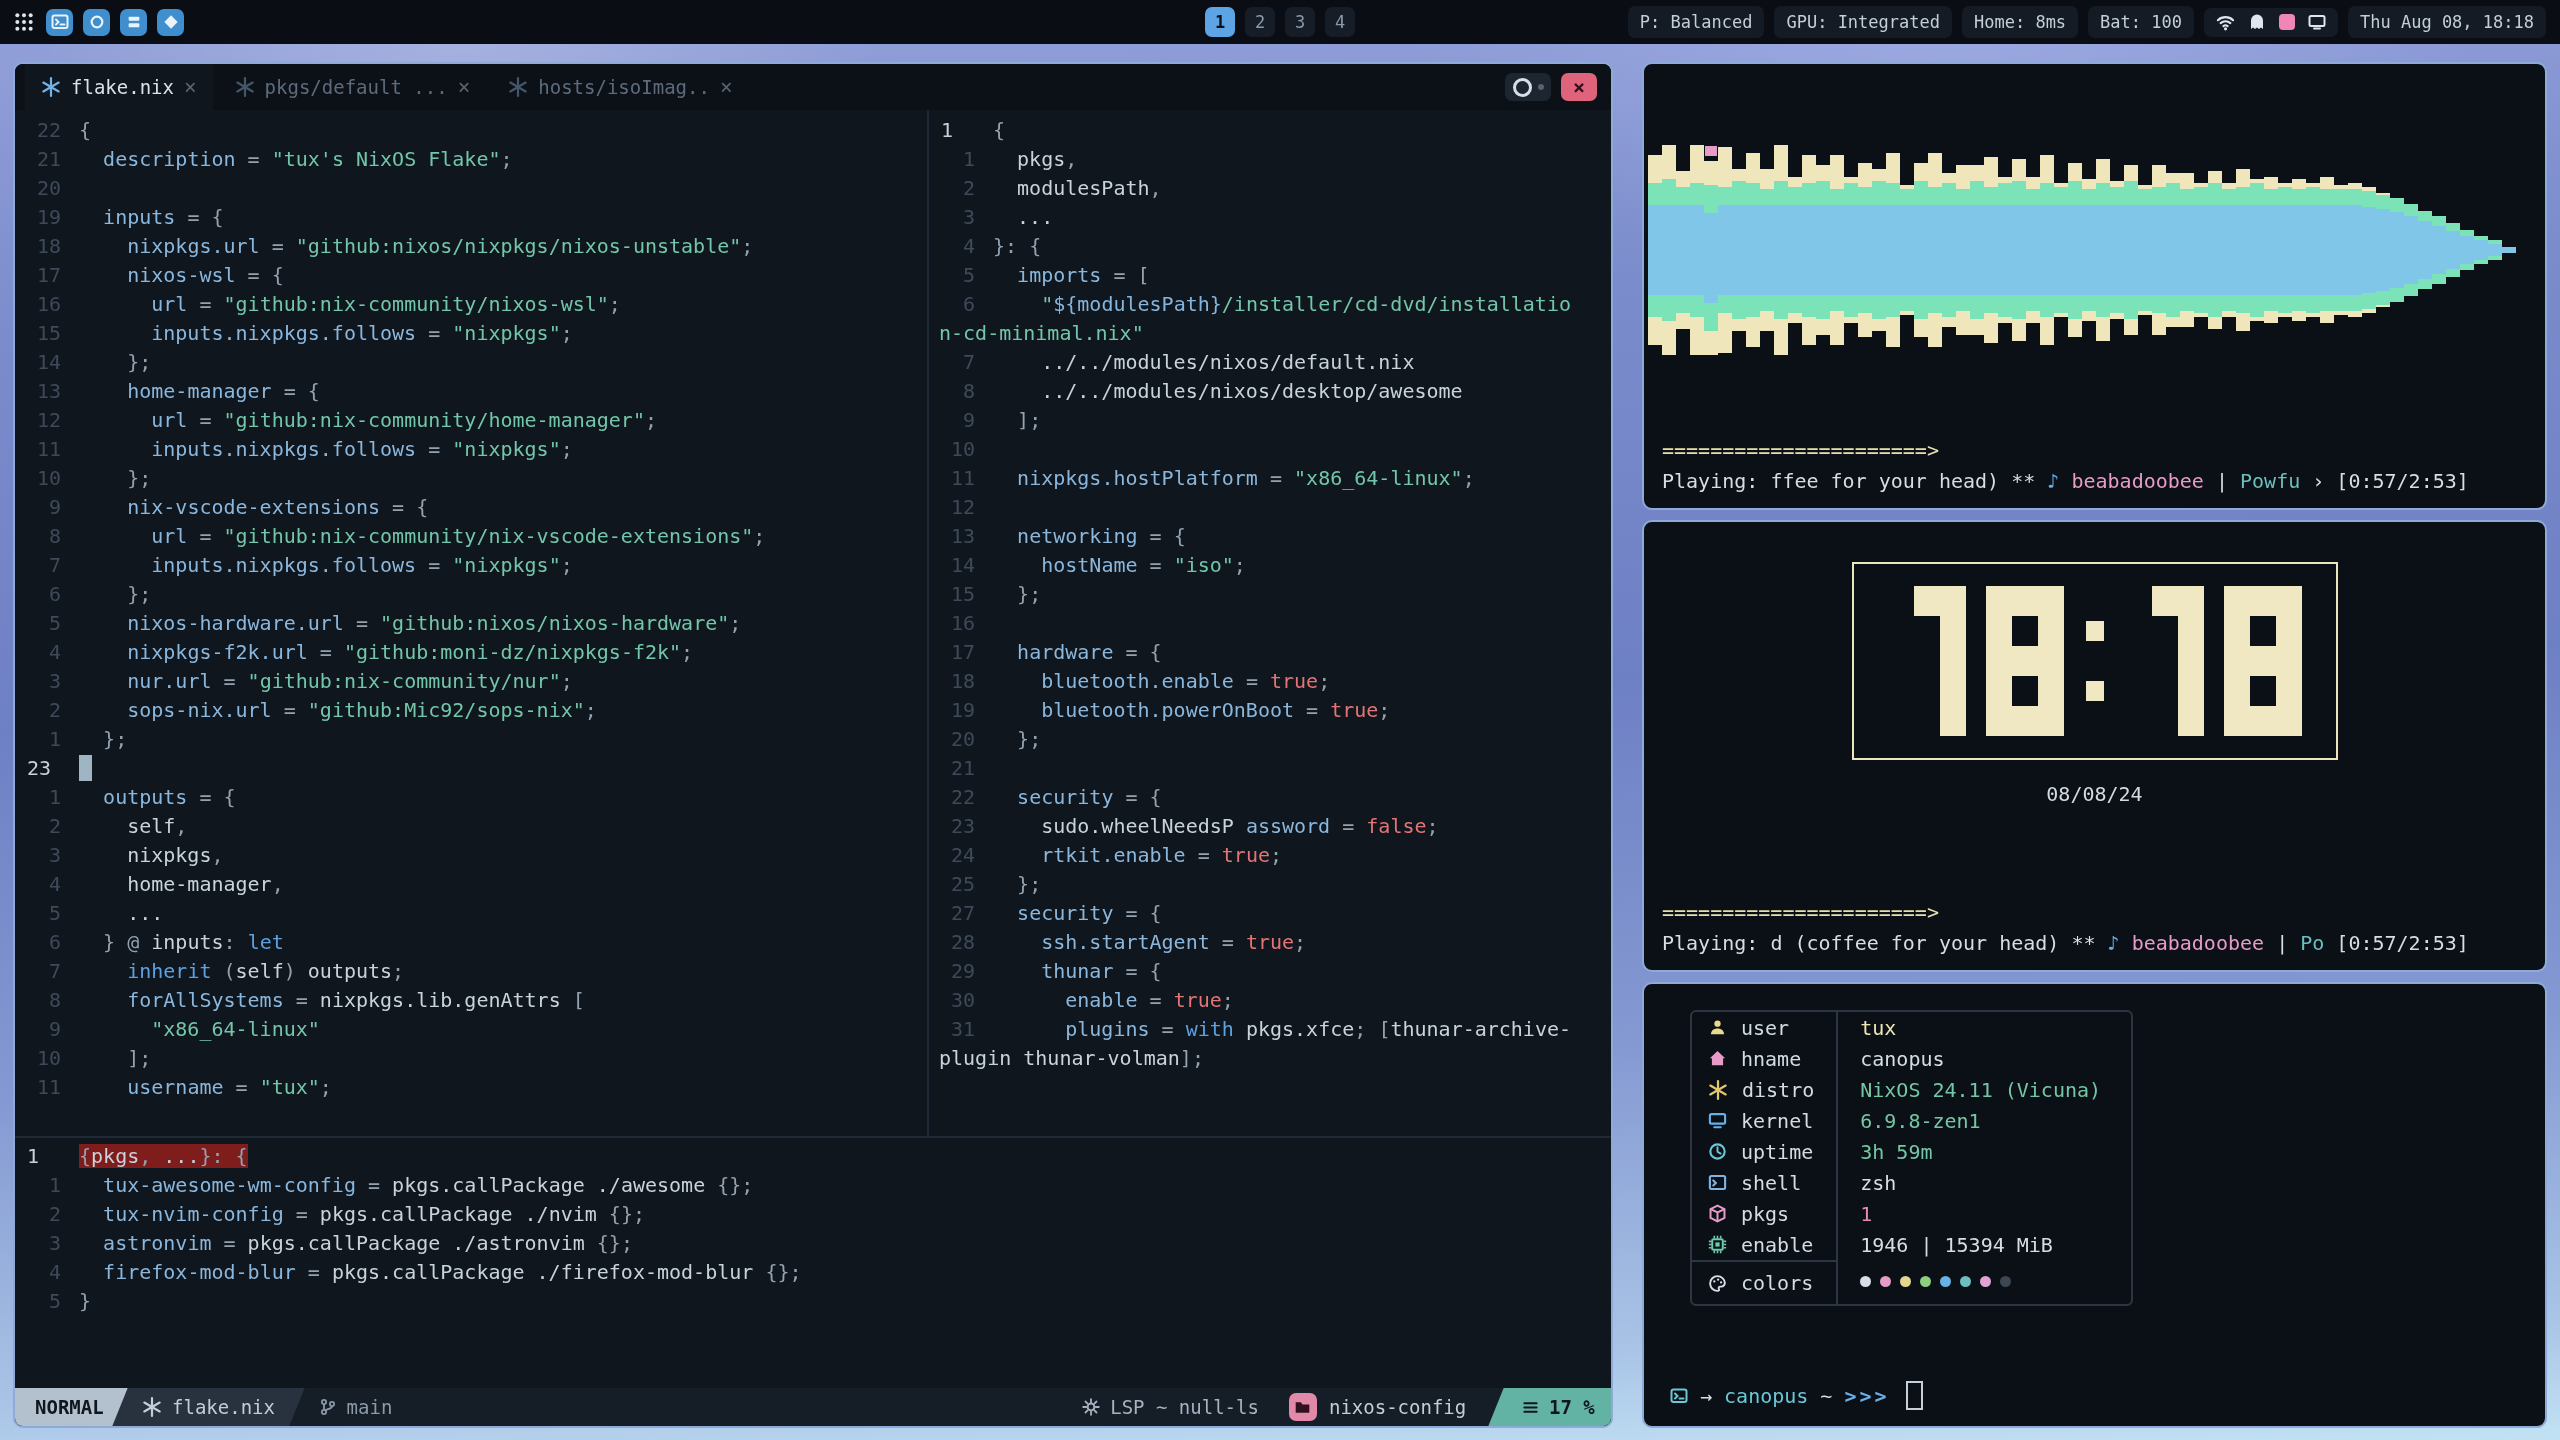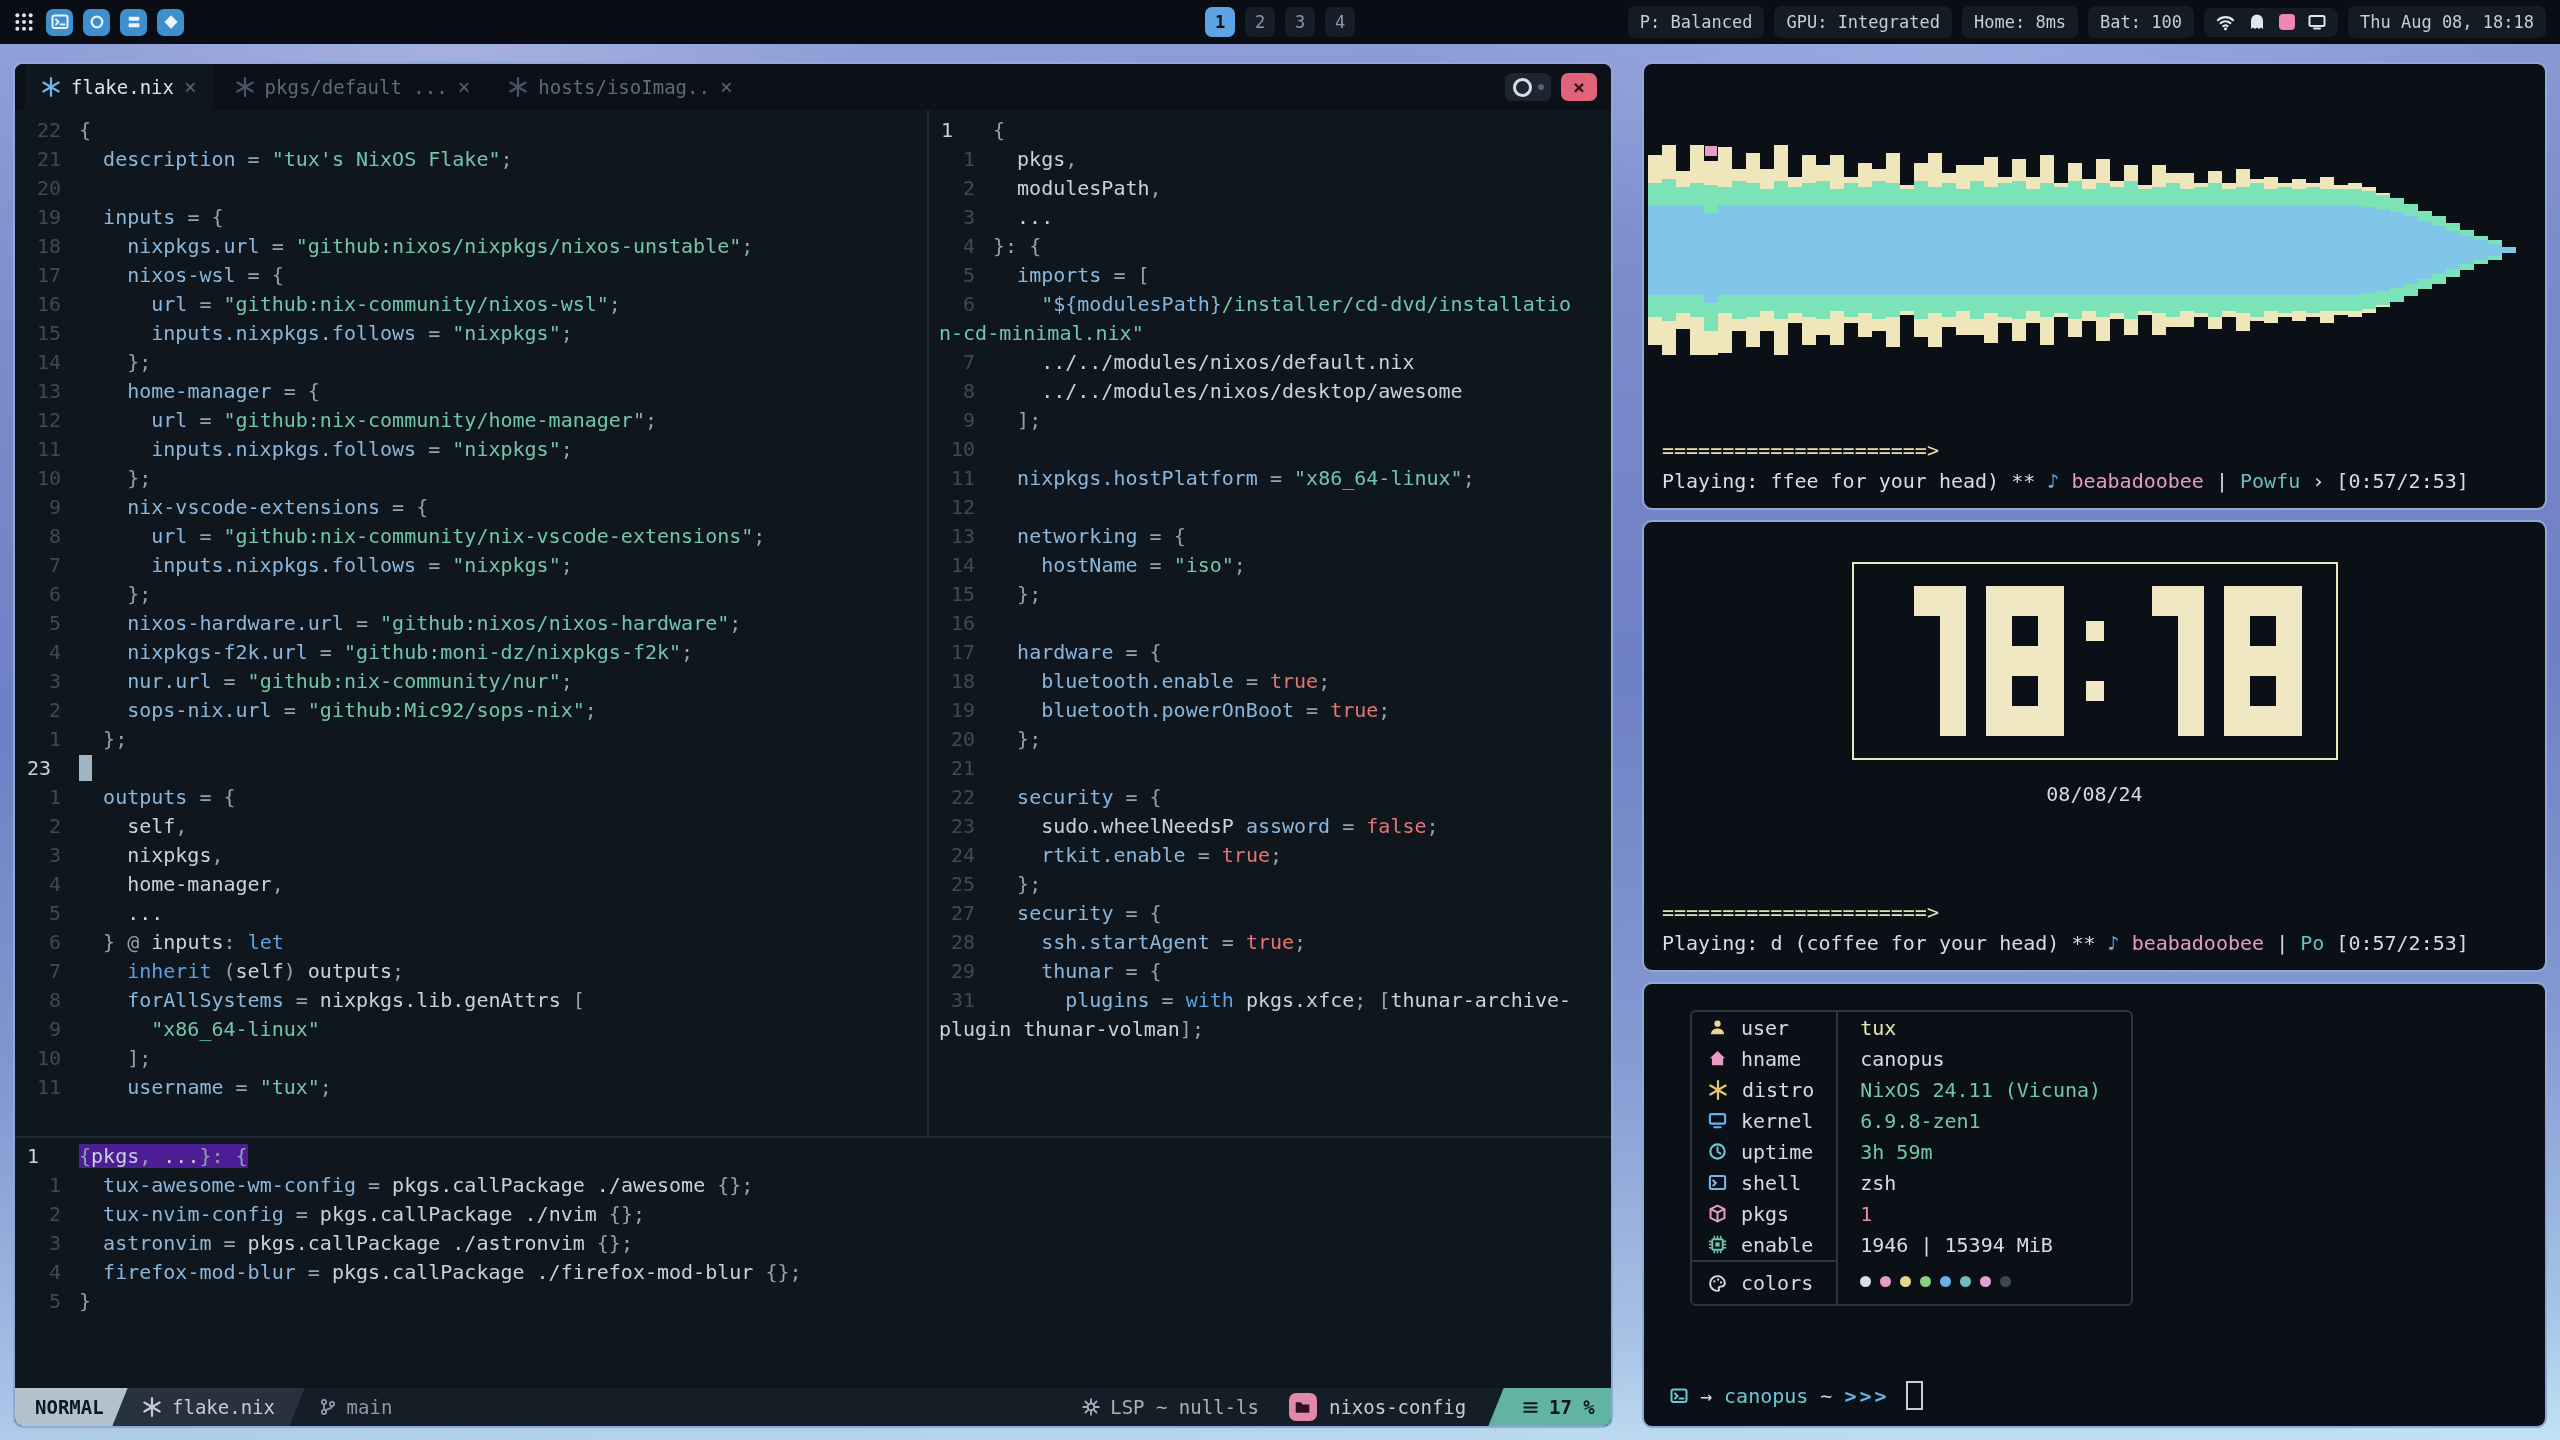--- a/index.html
+++ b/index.html
@@ -48,21 +48,21 @@
   .pane-left{flex:0 0 912px;}
   .vdiv{flex:0 0 2px;background:#1f2935;}
   .pane-right{flex:1;min-width:0;}
   .bottompane{flex:0 0 252px;border-top:2px solid #1f2935;padding-top:4px;box-sizing:border-box;overflow:hidden;}
   .crow{display:flex;height:29px;line-height:29px;font-size:20px;color:#c8d3dc;}
   .gut{flex:0 0 46px;text-align:right;color:#3e4a59;white-space:pre;}
   .gut.cur{text-align:left;padding-left:12px;box-sizing:border-box;color:#c6d1dc;}
   .code{margin-left:18px;white-space:pre;}
   .wraprow .code{margin-left:10px;}
   .cursorblock{display:inline-block;width:13px;height:26px;background:#9fb5c4;vertical-align:-6px;}
-  .linehl{background:#4c1d95;}
+  .linehl{background:#7f1d1d;}
   .sy-str{color:#72c6a9}.sy-int{color:#84b5de}.sy-bool{color:#e57474}
   .sy-kw{color:#5ca2e0}.sy-key{color:#8ab7dd}.sy-pun{color:#94a2b0}
   
   .statusline{flex:0 0 38px;background:#151d27;display:flex;align-items:center;font-size:19px;color:#94a2b1;overflow:hidden;}
   .pl{height:38px;display:flex;align-items:center;transform:skewX(-22deg);}
   .pl>span{transform:skewX(22deg);display:flex;align-items:center;gap:10px;white-space:pre;}
   .seg-mode{background:#b3c1ce;color:#0f161d;font-weight:bold;padding:0 24px 0 30px;margin-left:-10px;}
   .seg-file{background:#28323f;color:#c2cdd8;padding:0 22px;margin-left:-8px;}
   .seg-branch{margin-left:22px;color:#8b99a8;display:flex;gap:10px;align-items:center;}
   .sl-right{margin-left:auto;display:flex;align-items:center;gap:30px;height:100%;}
@@ -485,20 +485,24 @@
             </div>
             <div class="crow">
               <span class="gut">28</span>
               <span class="code">    <span class="sy-key">ssh.startAgent</span> <span class="sy-pun">=</span> <span class="sy-bool">true</span><span class="sy-pun">;</span></span>
             </div>
             <div class="crow">
               <span class="gut">29</span>
               <span class="code">    <span class="sy-key">thunar</span> <span class="sy-pun">=</span> <span class="sy-pun">{</span></span>
             </div>
             <div class="crow">
+              <span class="gut">30</span>
+              <span class="code">      <span class="sy-key">enable</span> <span class="sy-pun">=</span> <span class="sy-bool">true</span><span class="sy-pun">;</span></span>
+            </div>
+            <div class="crow">
               <span class="gut">31</span>
               <span class="code">      <span class="sy-key">plugins</span> <span class="sy-pun">=</span> <span class="sy-kw">with</span> pkgs.xfce<span class="sy-pun">;</span> <span class="sy-pun">[</span>thunar-archive-</span>
             </div>
             <div class="crow wraprow">
               <span class="code">plugin thunar-volman<span class="sy-pun">]</span><span class="sy-pun">;</span></span>
             </div>
           </div>
       </div>
       <div class="bottompane" id="paneB">
           <div class="crow">

